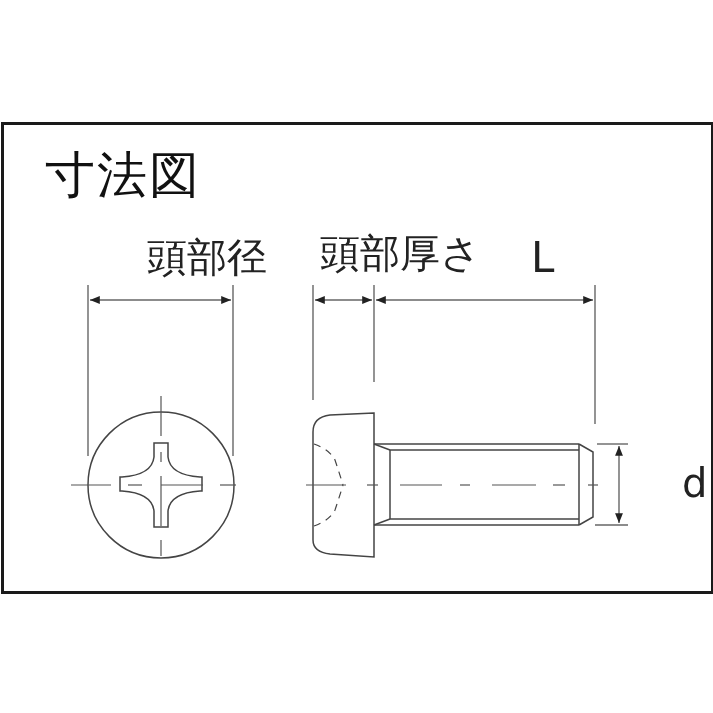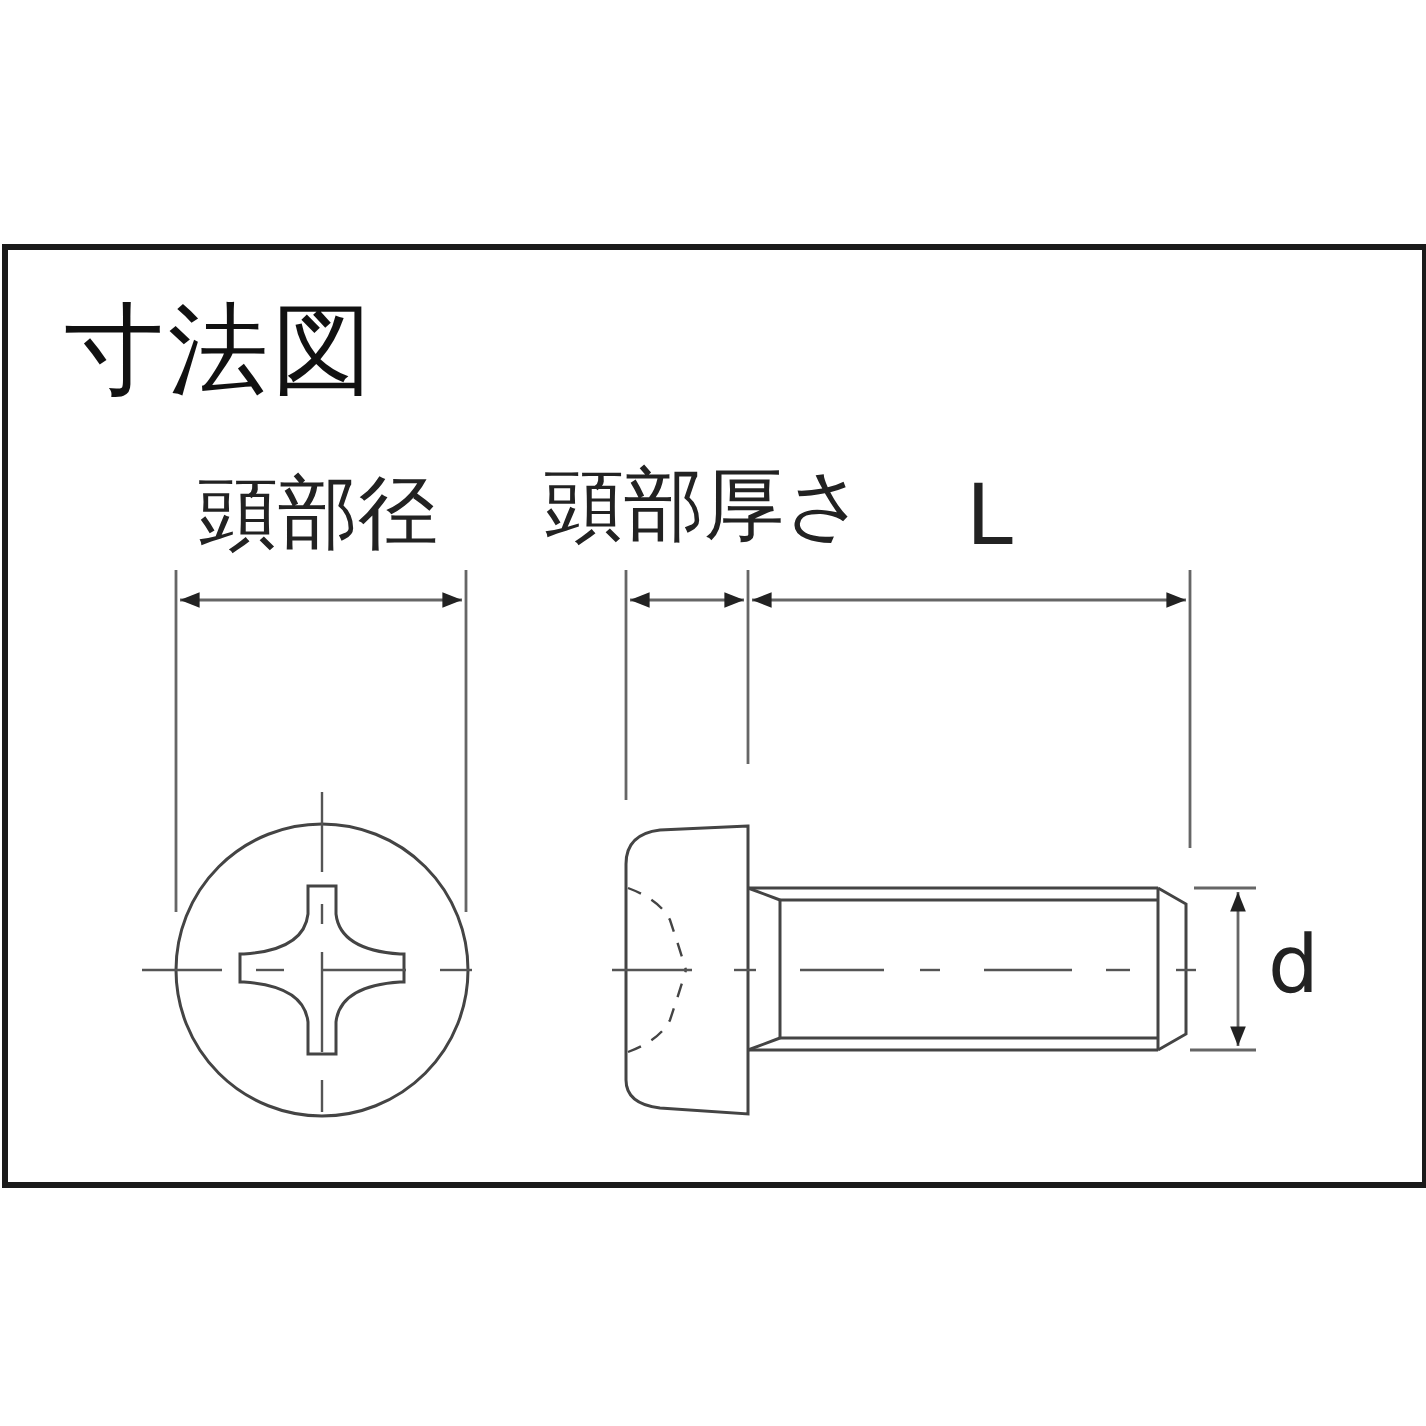--- a/index.html
+++ b/index.html
@@ -1,19 +1,19 @@
 <!DOCTYPE html>
 <html><head>
   <meta charset="utf-8">
   <style>
     html, body { margin: 0; padding: 0; background: #ffffff; }
     body { width: 713px; height: 713px; position: relative; overflow: hidden; font-family: "DejaVu Sans", sans-serif; }
     .frame { position: absolute; left: 1px; top: 122px; width: 707px; height: 466px; border: 3px solid #1a1a1a; box-sizing: content-box; }
-    .title { position: absolute; left: 32px; top: 150px; font-size: 50px; color: #111; letter-spacing: 2px; line-height: 1; }
-    .label { position: absolute; font-size: 40px; color: #222; line-height: 1; }
+    .title { position: absolute; left: 45px; top: 150px; font-size: 50px; color: #111; letter-spacing: 2px; line-height: 1; }
+    .label { position: absolute; font-size: 40px; color: #222; line-height: 1; margin-left: 48px; }
     #lbl-dia { left: 99px; top: 237px; }
     #lbl-thk { left: 272px; top: 233px; }
     #lbl-len { left: 483px; top: 237px; font-size: 42px; }
     #lbl-d { left: 634px; top: 463px; font-size: 40px; }
     svg.drawing { position: absolute; left: 0; top: 0; }
   </style>
 </head>
 <body>
 
 <div class="frame"></div>

